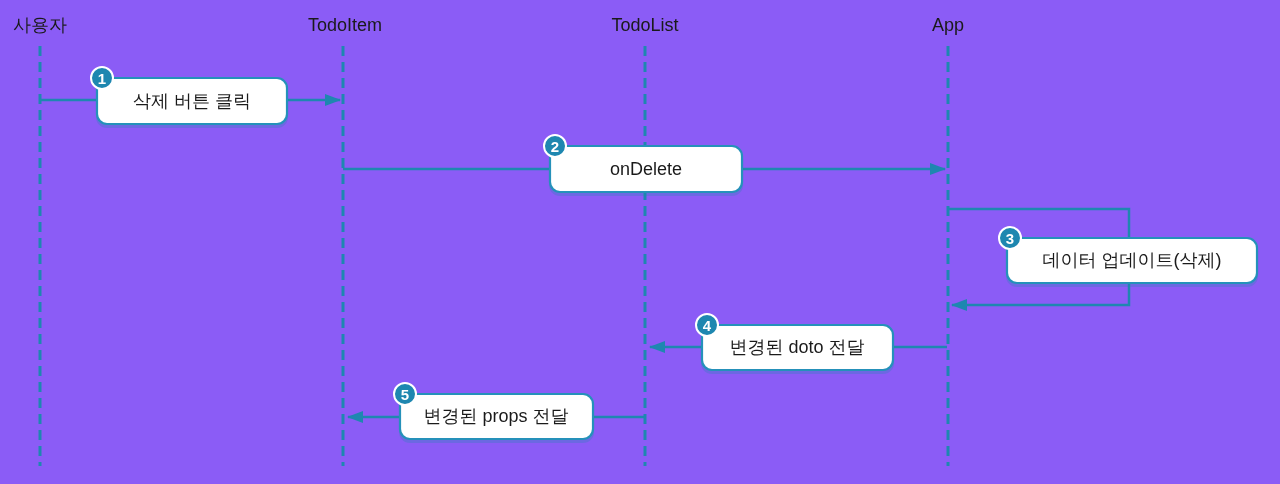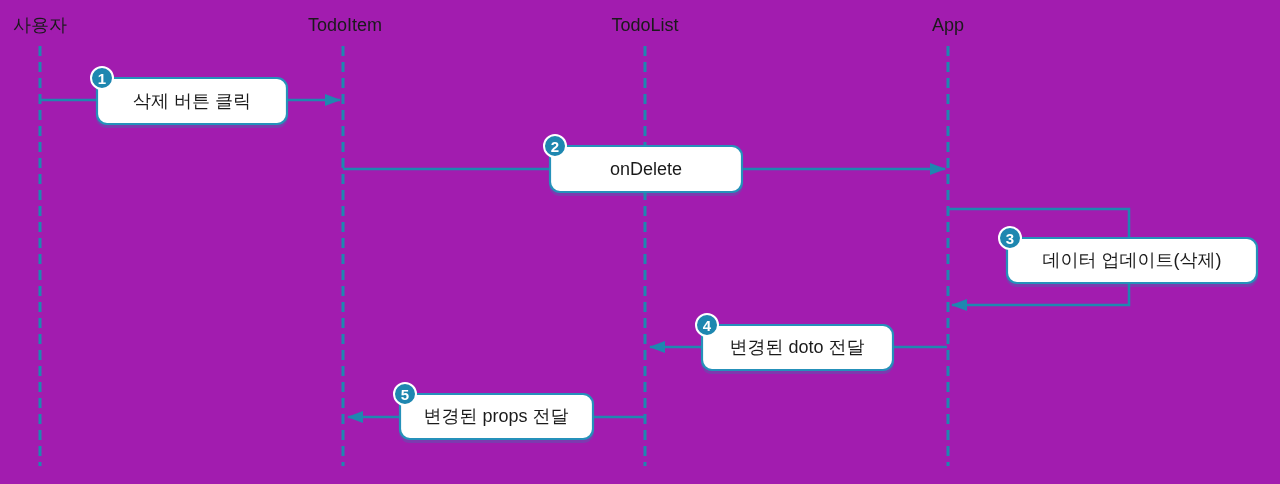--- a/index.html
+++ b/index.html
@@ -5,21 +5,21 @@
   html, body {
     margin: 0;
     padding: 0;
     background: #ffffff;
     font-family: "Liberation Sans", "DejaVu Sans", sans-serif;
   }
   .stage {
     position: relative;
     width: 1280px;
     height: 484px;
-    background: #a21caf;
+    background: #8b5cf6;
     overflow: hidden;
   }
   svg { display: block; }
 
   .actor-label {
     fill: #1a1a1a;
     font-size: 18px;
     font-family: "Liberation Sans", "DejaVu Sans", sans-serif;
     text-anchor: middle;
   }

